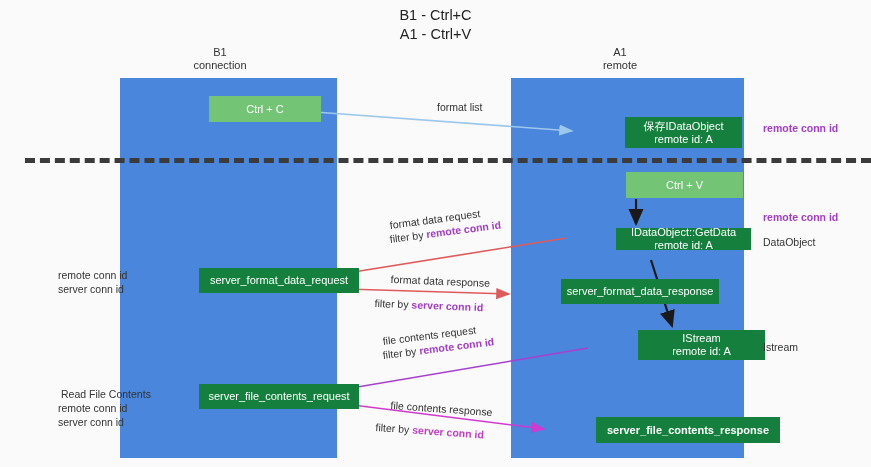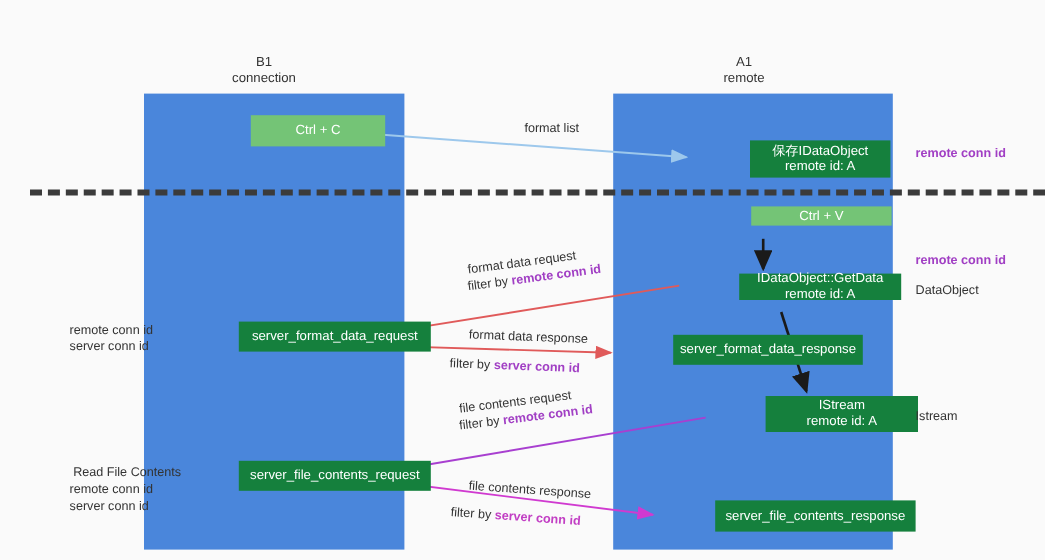--- a/index.html
+++ b/index.html
@@ -43,27 +43,27 @@
     position:absolute;box-sizing:border-box;
     display:flex;align-items:center;justify-content:center;
     text-align:center;color:#fff;font-size:11px;line-height:13px;
     white-space:pre-line;padding:2px 4px;margin-left:48px;
   }
   .green{background:#74c476;}
   .orange{background:#15803d;}
 
   #box-ctrlc{left:161px;top:96px;width:112px;height:26px;}
   #box-store{left:577px;top:117px;width:117px;height:31px;}
-  #box-ctrlv{left:578px;top:172px;width:117px;height:16px;}
+  #box-ctrlv{left:578px;top:172px;width:117px;height:26px;}
   #box-getdata{left:568px;top:228px;width:135px;height:22px;}
   #box-fmtreq{left:151px;top:268px;width:160px;height:25px;}
   #box-fmtresp{left:513px;top:279px;width:158px;height:25px;}
   #box-istream{left:590px;top:330px;width:127px;height:30px;}
   #box-filereq{left:151px;top:384px;width:160px;height:25px;}
-  #box-fileresp{left:548px;top:417px;width:167px;height:26px;}
+  #box-fileresp{left:548px;top:417px;width:184px;height:26px;font-weight:bold;}
 
   
   .note{position:absolute;font-size:10.5px;color:#333;white-space:nowrap;padding-left:36px;}
   .note.purple{color:#a13fc4;font-weight:bold;}
 
   #n-formatlist{left:401px;top:101px;}
   #n-right-remote1{left:727px;top:122px;}
   #n-right-remote2{left:727px;top:211px;}
   #n-right-dataobject{left:727px;top:236px;color:#333;font-weight:normal;}
   #n-right-istream{left:727px;top:341px;color:#333;font-weight:normal;}
@@ -86,20 +86,22 @@
   #arrows{position:absolute;left:0;top:0;width:871px;height:467px;pointer-events:none;}
 </style>
 </head>
 <body>
 
 <div id="stage">
 
   <div id="lane-b1" class="lane"></div>
   <div id="lane-a1" class="lane"></div>
 
+  <div id="title">B1 - Ctrl+C
+A1 - Ctrl+V</div>
 
   <div id="head-b1" class="lane-head">B1
 connection</div>
   <div id="head-a1" class="lane-head">A1
 remote</div>
 
   <svg id="arrows" viewBox="0 0 871 467">
     <defs>
       <marker id="ah-blue" markerWidth="9" markerHeight="7" refX="8" refY="3.5" orient="auto">
         <polygon points="0 0, 9 3.5, 0 7" fill="#9dc8ec"></polygon>

